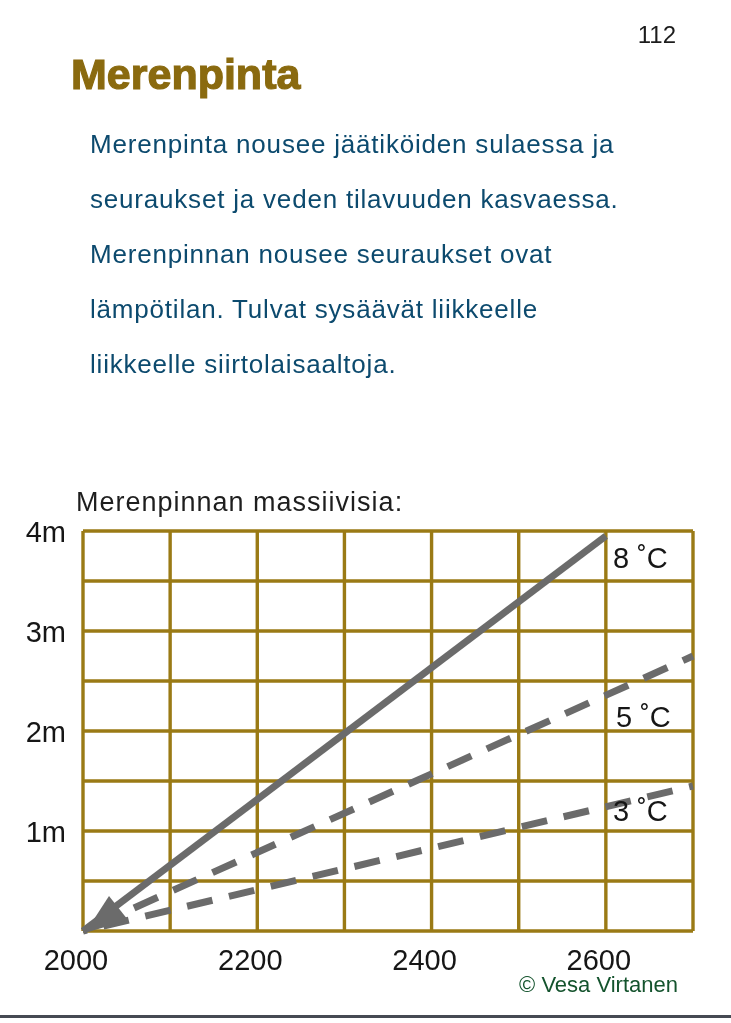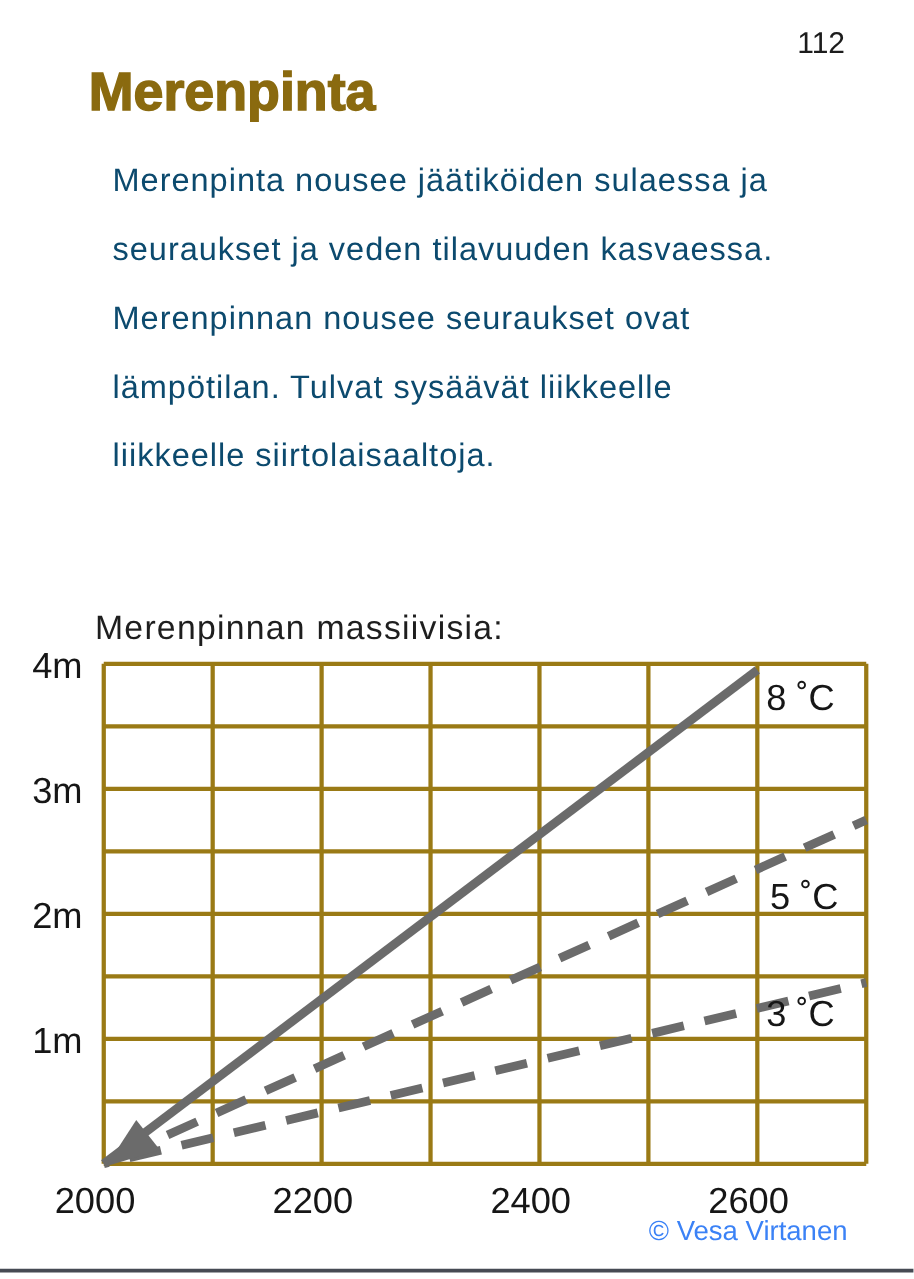--- a/index.html
+++ b/index.html
@@ -60,21 +60,21 @@
     pointer-events: none;
   }
   #chart-svg text {
     font-family: "Liberation Sans", sans-serif;
   }
   .copyright {
     position: absolute;
     top: 972px;
     right: 53px;
     font-size: 22px;
-    color: #3b82f6;
+    color: #14532d;
   }
   .footer-bar {
     position: absolute;
     top: 1015px;
     left: 0;
     width: 731px;
     height: 3px;
     background: #464a53;
   }
 </style>

